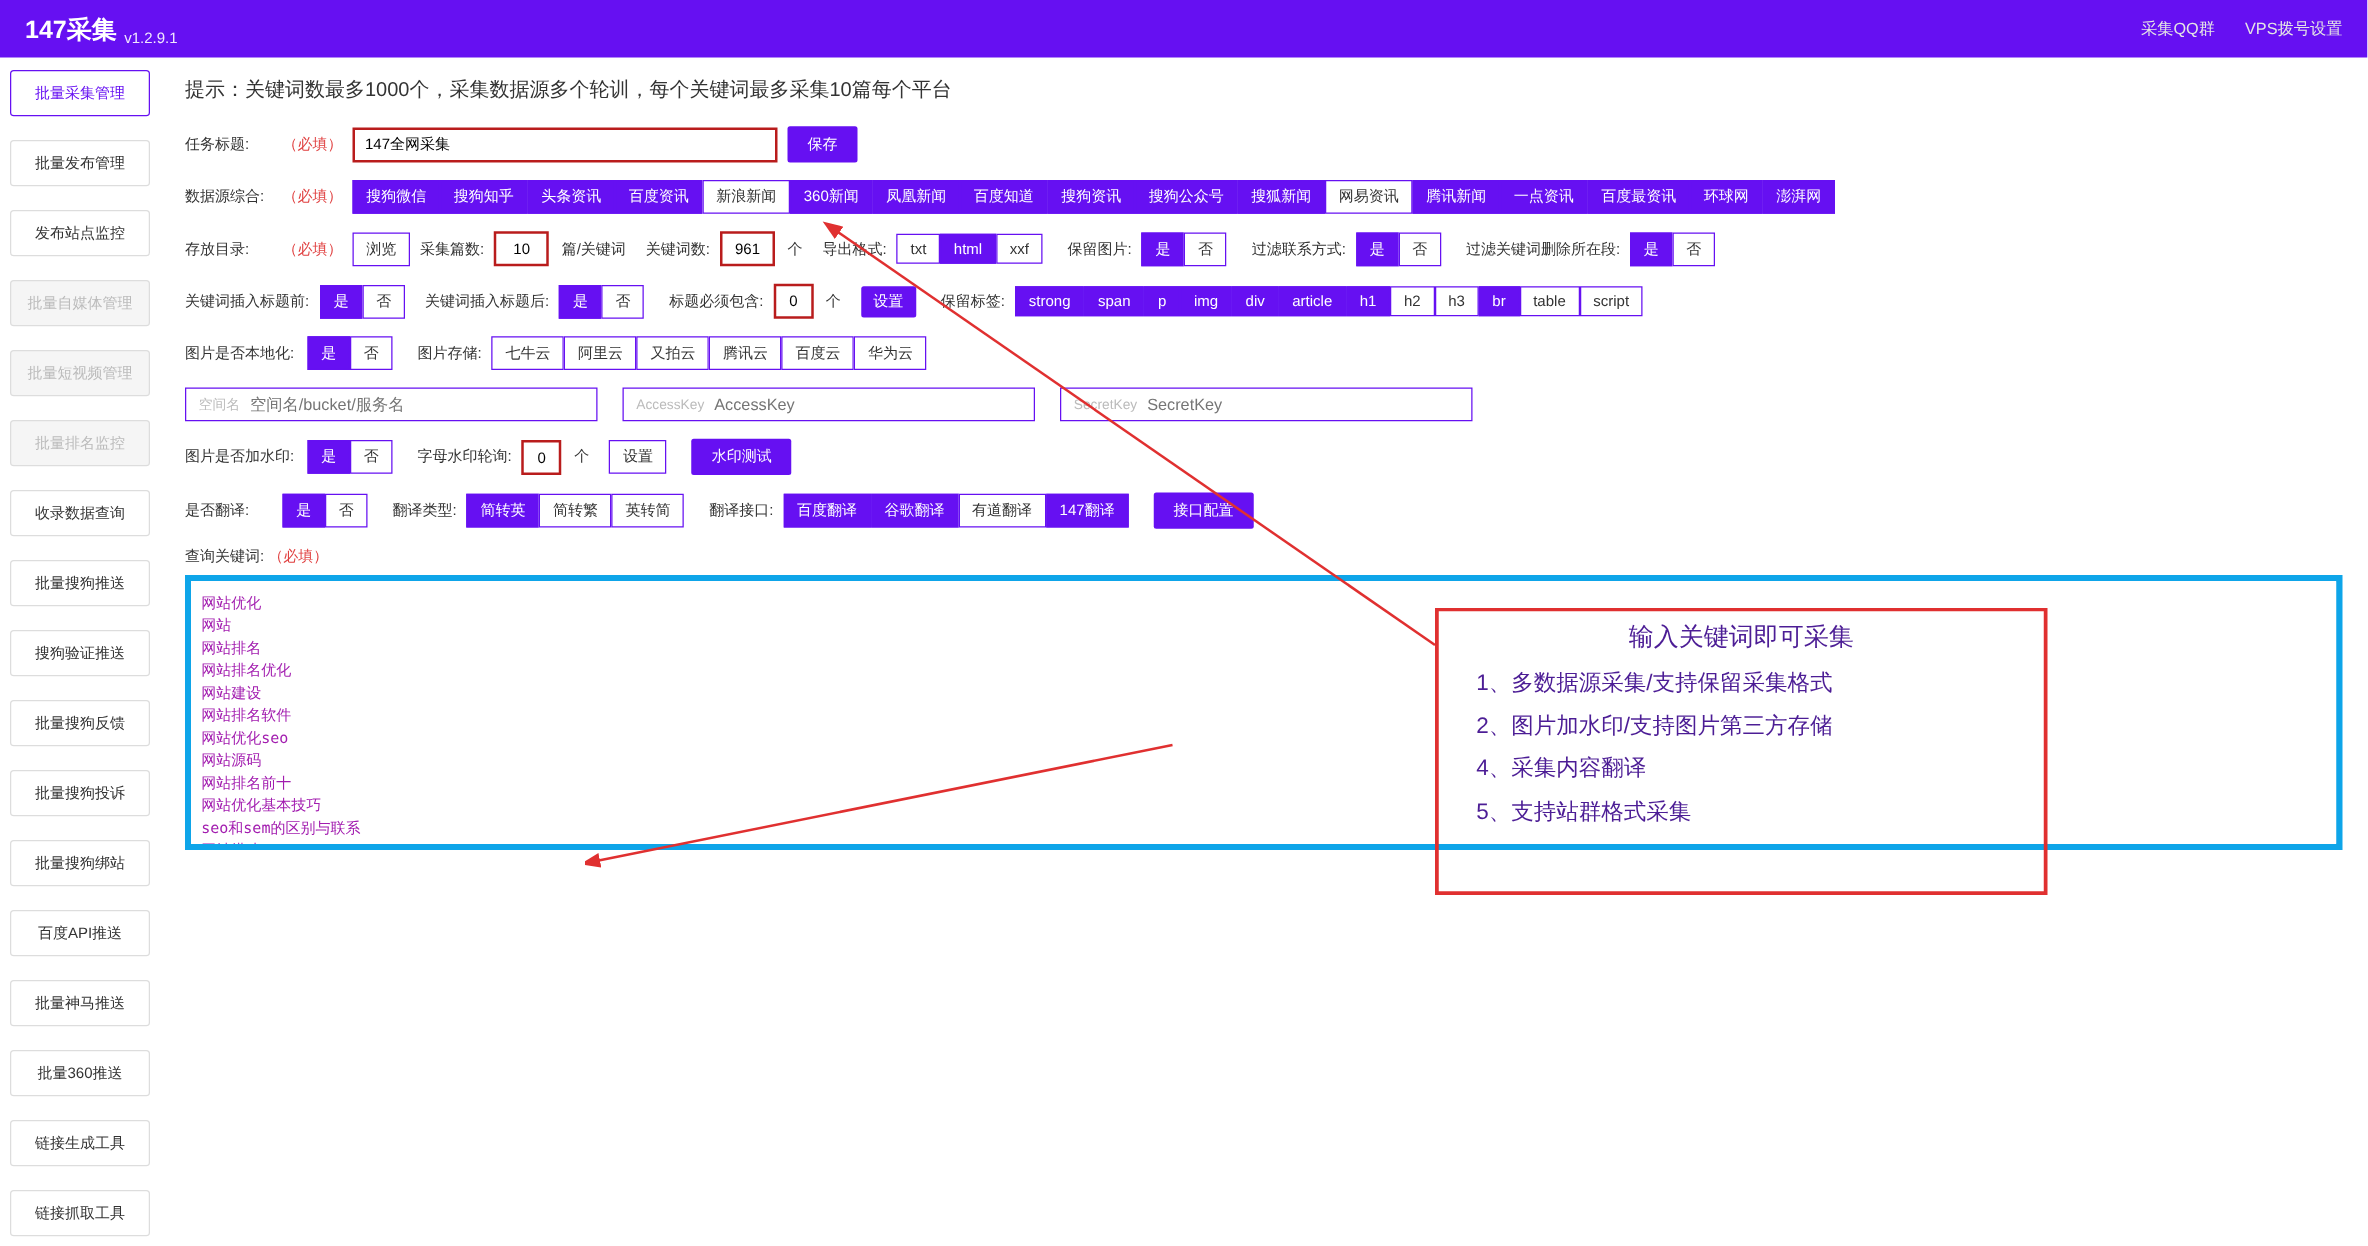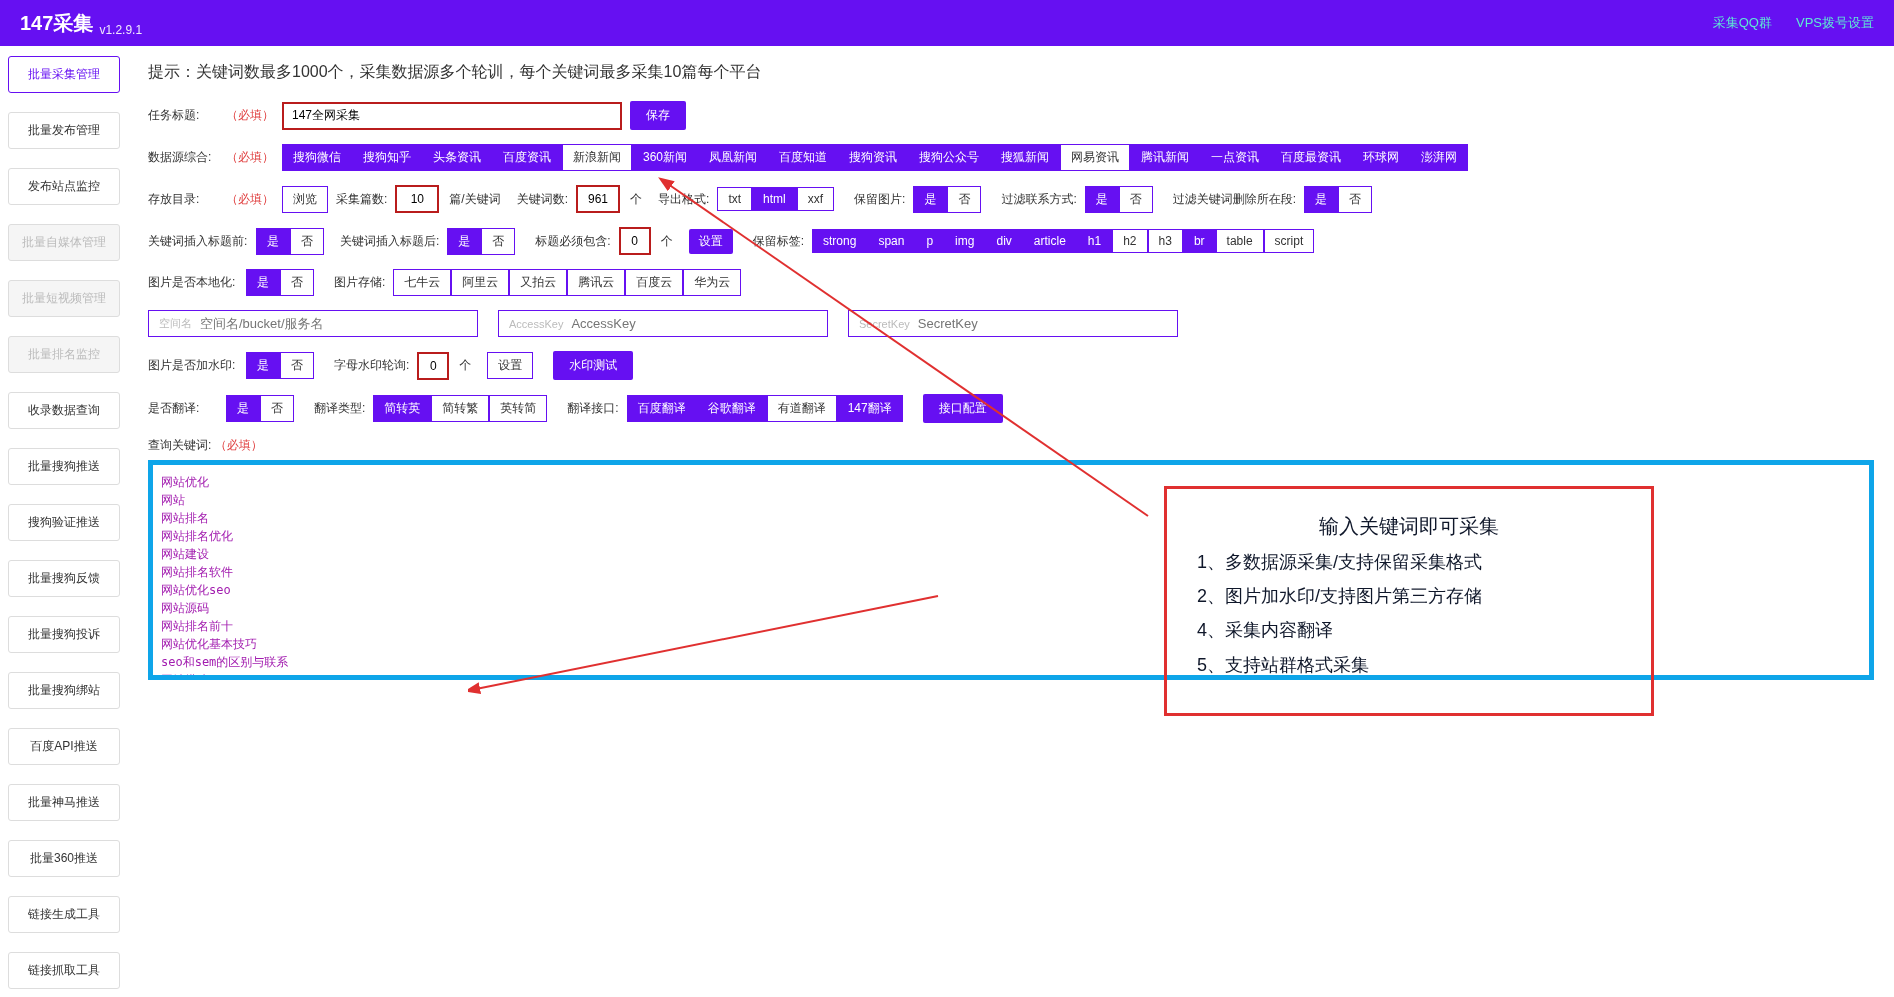--- a/index.html
+++ b/index.html
@@ -2,21 +2,21 @@
 <html><head>
   <meta charset="utf-8">
   <style>
     * { box-sizing: border-box; margin: 0; padding: 0; }
     body { font-family: "Microsoft YaHei", Arial, sans-serif; font-size: 12px; color: #333; background: #fff; }
     .header { background: #6610f2; color: #fff; display: flex; align-items: center; justify-content: space-between; padding: 0 20px; height: 46px; }
     .header-left { display: flex; align-items: flex-end; gap: 6px; }
     .header-title { font-size: 20px; font-weight: bold; }
     .header-version { font-size: 12px; opacity: 0.9; }
     .header-right { display: flex; gap: 24px; }
-    .header-link { color: #5eead4; text-decoration: none; font-size: 13px; }
+    .header-link { color: #e5e5e5; text-decoration: none; font-size: 13px; }
     .layout { display: flex; }
     .sidebar { width: 128px; padding: 10px 8px; display: flex; flex-direction: column; gap: 19px; }
     .sidebar-item { border: 1px solid #ddd; border-radius: 3px; text-align: center; padding: 9px 4px; font-size: 12px; cursor: pointer; background: #fff; }
     .sidebar-item.active { color: #6610f2; border-color: #6610f2; }
     .sidebar-item.disabled { color: #bbb; background: #f5f5f5; cursor: not-allowed; }
     .main { flex: 1; padding: 16px 20px; overflow: hidden; position: relative; }
     .hint { font-size: 16px; color: #333; margin-bottom: 18px; }
     .row { display: flex; align-items: center; gap: 8px; margin-bottom: 14px; flex-wrap: wrap; }
     .label { min-width: 70px; font-size: 12px; }
     .required { color: #e04040; font-size: 12px; }
@@ -28,21 +28,21 @@
     .tag { border: 1px solid #6610f2; padding: 4px 10px; font-size: 12px; cursor: pointer; background: #fff; color: #333; }
     .tag.sel { background: #6610f2; color: #fff; }
     .outline-btn { border: 1px solid #6610f2; background: #fff; color: #333; padding: 4px 10px; font-size: 12px; cursor: pointer; }
     .unit { font-size: 12px; margin-left: 2px; margin-right: 8px; }
     .storage-inputs { display: flex; gap: 20px; }
     .storage-box { border: 1px solid #6610f2; display: flex; align-items: center; padding: 5px 10px; width: 330px; gap: 8px; }
     .storage-lbl { color: #bbb; font-size: 11px; }
     .storage-inp { border: none; outline: none; font-size: 13px; flex: 1; color: #999; }
     .keywords-area { border: 5px solid #0ea5e9; width: 100%; height: 220px; padding: 8px; font-size: 12px; resize: none; outline: none; overflow-y: scroll; color: #a21caf; line-height: 1.5; }
     .keywords-header { margin-bottom: 6px; margin-top: 6px; }
-    .annotation { position: absolute; border: 3px solid #e03030; right: 240px; top: 440px; width: 490px; height: 230px; padding: 18px 30px; color: #0f172a; font-size: 18px; line-height: 1.9; }
+    .annotation { position: absolute; border: 3px solid #e03030; right: 256px; top: 440px; width: 490px; height: 230px; padding: 2px 30px; color: #4c1d95; font-size: 18px; line-height: 1.9; }
     .annotation-title { text-align: center; font-size: 20px; }
     .arrow-svg { position: absolute; pointer-events: none; }
   </style>
 </head>
 <body>
 
 <div class="header">
   <div class="header-left">
     <span class="header-title">147采集</span>
     <span class="header-version">v1.2.9.1</span>

